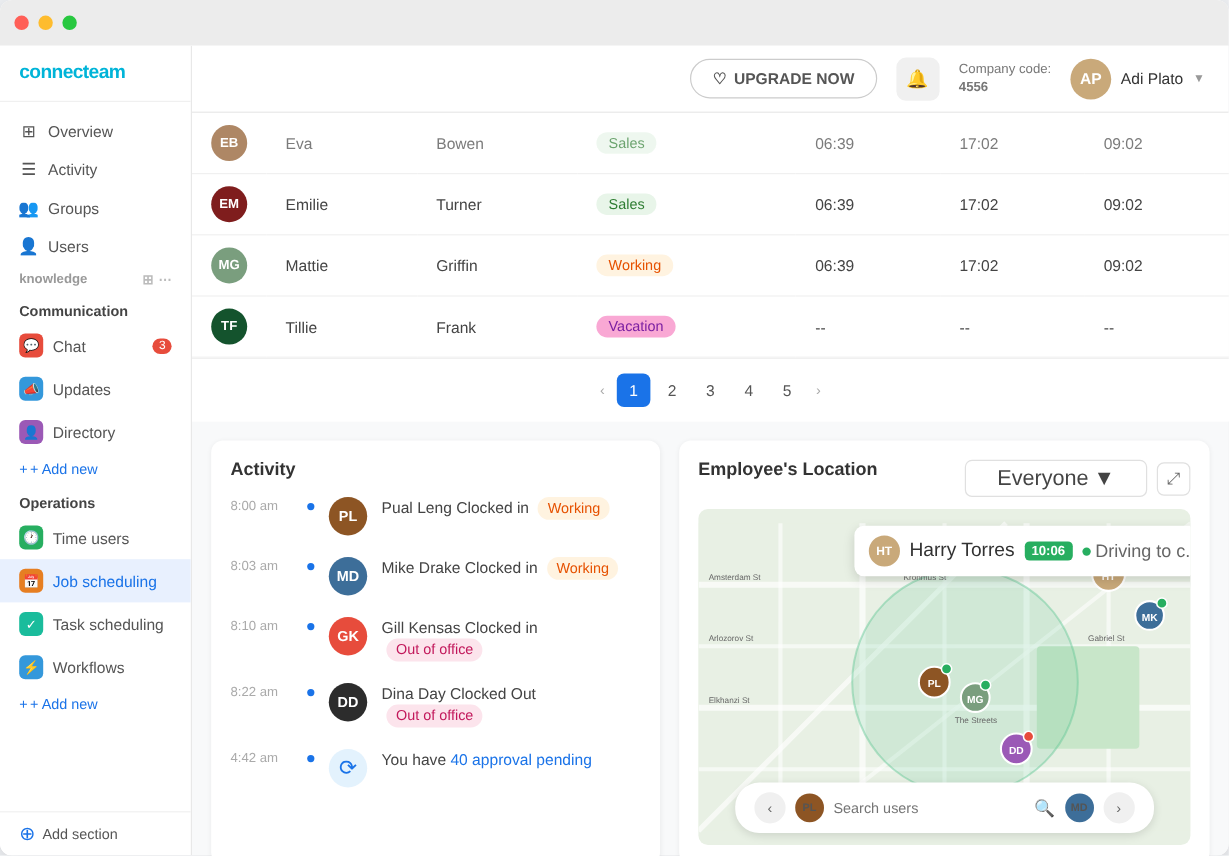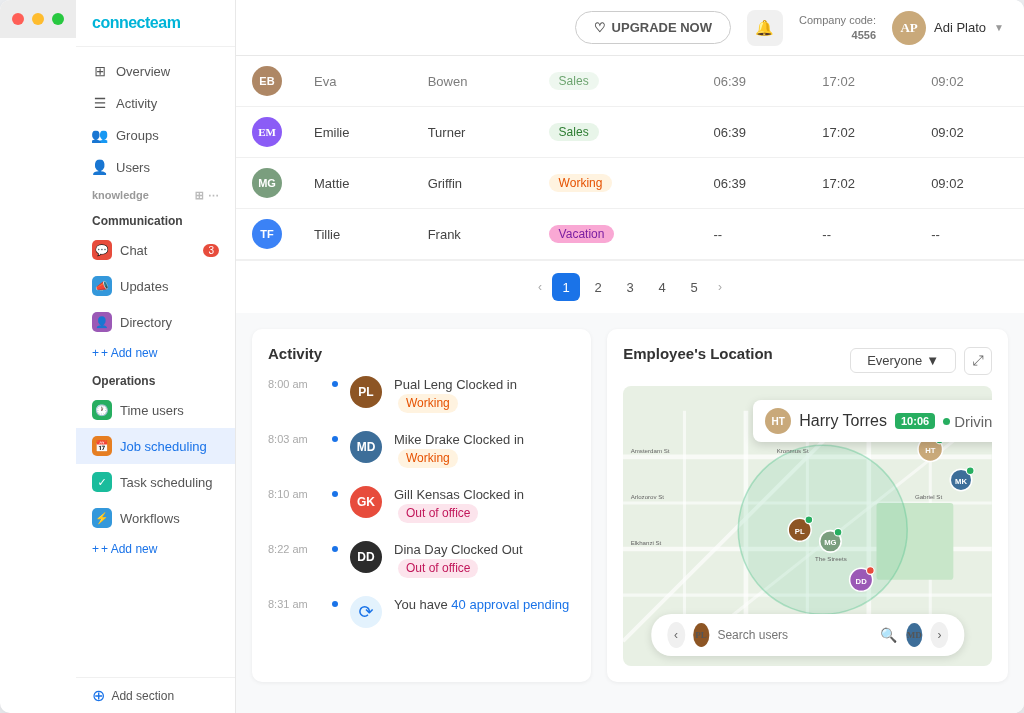--- a/index.html
+++ b/index.html
@@ -1,18 +1,18 @@
 <!DOCTYPE html>
 <html><head>
   <meta charset="utf-8">
   <style>
     * { box-sizing: border-box; margin: 0; padding: 0; }
     body { font-family: -apple-system, BlinkMacSystemFont, 'Segoe UI', sans-serif; background: #f0f2f5; font-size: 13px; color: #333; overflow: hidden; }
 
-    .window { width: 1024px; height: 713px; background: #fff; border-radius: 10px; overflow: hidden; display: flex; flex-direction: row; box-shadow: 0 4px 20px rgba(0,0,0,0.15); }
+    .window { width: 1024px; height: 713px; background: #fff; border-radius: 10px; overflow: hidden; display: flex; flex-direction: column; box-shadow: 0 4px 20px rgba(0,0,0,0.15); }
 
     .titlebar { height: 38px; background: #ececec; display: flex; align-items: center; padding: 0 12px; gap: 8px; flex-shrink: 0; }
     .titlebar-btn { width: 12px; height: 12px; border-radius: 50%; }
     .titlebar-close { background: #ff5f57; }
     .titlebar-min { background: #febc2e; }
     .titlebar-max { background: #28c840; }
 
     .app { display: flex; flex: 1; overflow: hidden; }
 
     
@@ -44,37 +44,37 @@
     .add-new { display: flex; align-items: center; gap: 6px; padding: 6px 16px; color: #1a73e8; font-size: 12px; cursor: pointer; }
     .add-section { display: flex; align-items: center; gap: 6px; padding: 8px 16px; color: #555; font-size: 12px; cursor: pointer; border-top: 1px solid #f0f0f0; margin-top: auto; }
 
     
     .main { flex: 1; display: flex; flex-direction: column; overflow: hidden; background: #f8f9fa; }
 
     
     .header { height: 56px; background: #fff; display: flex; align-items: center; justify-content: flex-end; padding: 0 20px; gap: 16px; border-bottom: 1px solid #e8e8e8; flex-shrink: 0; }
     .upgrade-btn { border: 1.5px solid #ccc; border-radius: 20px; padding: 8px 18px; font-size: 13px; font-weight: 600; color: #555; display: flex; align-items: center; gap: 6px; cursor: pointer; background: #fff; }
     .header-icon-btn { width: 36px; height: 36px; border-radius: 8px; background: #f0f0f0; display: flex; align-items: center; justify-content: center; cursor: pointer; }
-    .company-info { font-size: 11px; color: #777; text-align: right; line-height: 1.3; }
-    .avatar-circle { width: 34px; height: 34px; border-radius: 50%; background: #ddd; overflow: hidden; display: flex; align-items: center; justify-content: center; font-size: 13px; font-weight: 600; color: #555; font-family: Liberation Serif, serif; }
+    .company-info { font-size: 11px; color: #777; text-align: left; line-height: 1.3; }
+    .avatar-circle { width: 34px; height: 34px; border-radius: 50%; background: #ddd; overflow: hidden; display: flex; align-items: center; justify-content: center; font-size: 13px; font-weight: 600; color: #555; }
     .user-name { font-size: 13px; font-weight: 500; color: #333; }
     .header-user { display: flex; align-items: center; gap: 8px; cursor: pointer; }
     .chevron-down { font-size: 10px; color: #999; }
 
     
     .content { flex: 1; overflow-y: auto; padding: 0; }
 
     
     .table-section { background: #fff; margin: 0; padding: 0; }
     .table { width: 100%; border-collapse: collapse; }
     .table td { padding: 10px 16px; border-bottom: 1px solid #f0f0f0; font-size: 13px; color: #444; }
 
     .avatar-sm { width: 30px; height: 30px; border-radius: 50%; background: #ccc; display: inline-flex; align-items: center; justify-content: center; font-size: 11px; color: #fff; font-weight: 600; flex-shrink: 0; }
     .av-brown { background: #8d5524; }
-    .av-dark { background: #3b82f6; }
+    .av-dark { background: #14532d; }
 
     .status-badge { display: inline-block; padding: 2px 10px; border-radius: 12px; font-size: 12px; font-weight: 500; }
     .status-sales { background: #e8f5e9; color: #2e7d32; }
     .status-working { background: #fff3e0; color: #e65100; }
     .status-vacation { background: #f9a8d4; color: #7b1fa2; }
 
     .pagination { display: flex; align-items: center; justify-content: center; gap: 4px; padding: 12px; background: #fff; border-top: 1px solid #f0f0f0; }
     .page-btn { width: 28px; height: 28px; border-radius: 6px; display: flex; align-items: center; justify-content: center; cursor: pointer; font-size: 13px; color: #555; border: none; background: transparent; }
     .page-btn.active { background: #1a73e8; color: #fff; }
     .page-arrow { color: #aaa; font-size: 12px; cursor: pointer; padding: 4px 6px; }
@@ -95,21 +95,21 @@
     .activity-avatar { width: 32px; height: 32px; border-radius: 50%; display: flex; align-items: center; justify-content: center; font-size: 12px; font-weight: 700; color: #fff; flex-shrink: 0; }
     .activity-text { font-size: 13px; color: #444; line-height: 1.4; }
     .activity-text .inline-badge { display: inline-block; padding: 1px 8px; border-radius: 10px; font-size: 12px; font-weight: 500; margin-left: 4px; }
     .badge-working { background: #fff3e0; color: #e65100; }
     .badge-outofoffice { background: #fce4ec; color: #c2185b; }
     .approval-link { color: #1a73e8; cursor: pointer; }
     .activity-clock-icon { width: 32px; height: 32px; border-radius: 50%; background: #e3f2fd; display: flex; align-items: center; justify-content: center; font-size: 16px; flex-shrink: 0; }
 
     
     .map-header { display: flex; align-items: center; justify-content: space-between; margin-bottom: 10px; }
-    .map-dropdown { display: flex; gap: 4px; border: 1px solid #e0e0e0; border-radius: 6px; padding: 4px 16px; font-size: 13px; color: #444; cursor: pointer; }
+    .map-dropdown { display: flex; gap: 4px; border: 1px solid #e0e0e0; border-radius: 6px; padding: 4px 26px; font-size: 18px; color: #444; cursor: pointer; }
     .map-expand { width: 28px; height: 28px; border-radius: 6px; border: 1px solid #e0e0e0; display: flex; align-items: center; justify-content: center; cursor: pointer; font-size: 14px; color: #666; }
     .map-container { background: #e8f0e4; border-radius: 8px; height: 280px; position: relative; overflow: hidden; }
     .map-bg { width: 100%; height: 100%; position: relative; }
 
     .map-tooltip { position: absolute; background: #fff; border-radius: 8px; padding: 8px 12px; box-shadow: 0 3px 10px rgba(0,0,0,0.15); display: flex; align-items: center; gap: 8px; font-size: 12px; white-space: nowrap; }
     .tooltip-time { background: #27ae60; color: #fff; border-radius: 4px; padding: 2px 6px; font-size: 11px; font-weight: 600; }
     .tooltip-status { font-size: 15px; color: #666; display: flex; align-items: center; gap: 4px; }
     .status-green-dot { width: 7px; height: 7px; border-radius: 50%; background: #27ae60; }
 
     .map-search { position: absolute; bottom: 10px; left: 50%; transform: translateX(-50%); width: 85%; background: #fff; border-radius: 20px; padding: 8px 16px; display: flex; align-items: center; gap: 8px; box-shadow: 0 2px 8px rgba(0,0,0,0.12); }
@@ -253,21 +253,21 @@
               <tr class="table-partial-row">
                 <td style="width:50px;"><div class="avatar-sm av-brown">EB</div></td>
                 <td><span>Eva</span></td>
                 <td><span>Bowen</span></td>
                 <td><span class="status-badge status-sales">Sales</span></td>
                 <td>06:39</td>
                 <td>17:02</td>
                 <td>09:02</td>
               </tr>
               <tr>
-                <td><div class="avatar-sm" style="background:#8b5cf6;font-family:Liberation Serif, serif;">EM</div></td>
+                <td><div class="avatar-sm" style="background:#7f1d1d;">EM</div></td>
                 <td>Emilie</td>
                 <td>Turner</td>
                 <td><span class="status-badge status-sales">Sales</span></td>
                 <td>06:39</td>
                 <td>17:02</td>
                 <td>09:02</td>
               </tr>
               <tr>
                 <td><div class="avatar-sm" style="background:#7a9e7e;">MG</div></td>
                 <td>Mattie</td>
@@ -335,21 +335,21 @@
             <div class="activity-item">
               <span class="activity-time">8:22 am</span>
               <span class="activity-dot"></span>
               <div class="activity-avatar" style="background:#2c2c2c;">DD</div>
               <div class="activity-text">
                 Dina Day Clocked Out <span class="inline-badge badge-outofoffice">Out of office</span>
               </div>
             </div>
 
             <div class="activity-item">
-              <span class="activity-time">8:31 am</span>
+              <span class="activity-time">4:42 am</span>
               <span class="activity-dot"></span>
               <div class="activity-clock-icon" style="color:#1a73e8; font-size:18px;">⟳</div>
               <div class="activity-text">
                 You have <a class="approval-link">40 approval pending</a>
               </div>
             </div>
           </div>
 
           <div class="panel location-panel">
             <div class="map-header">

